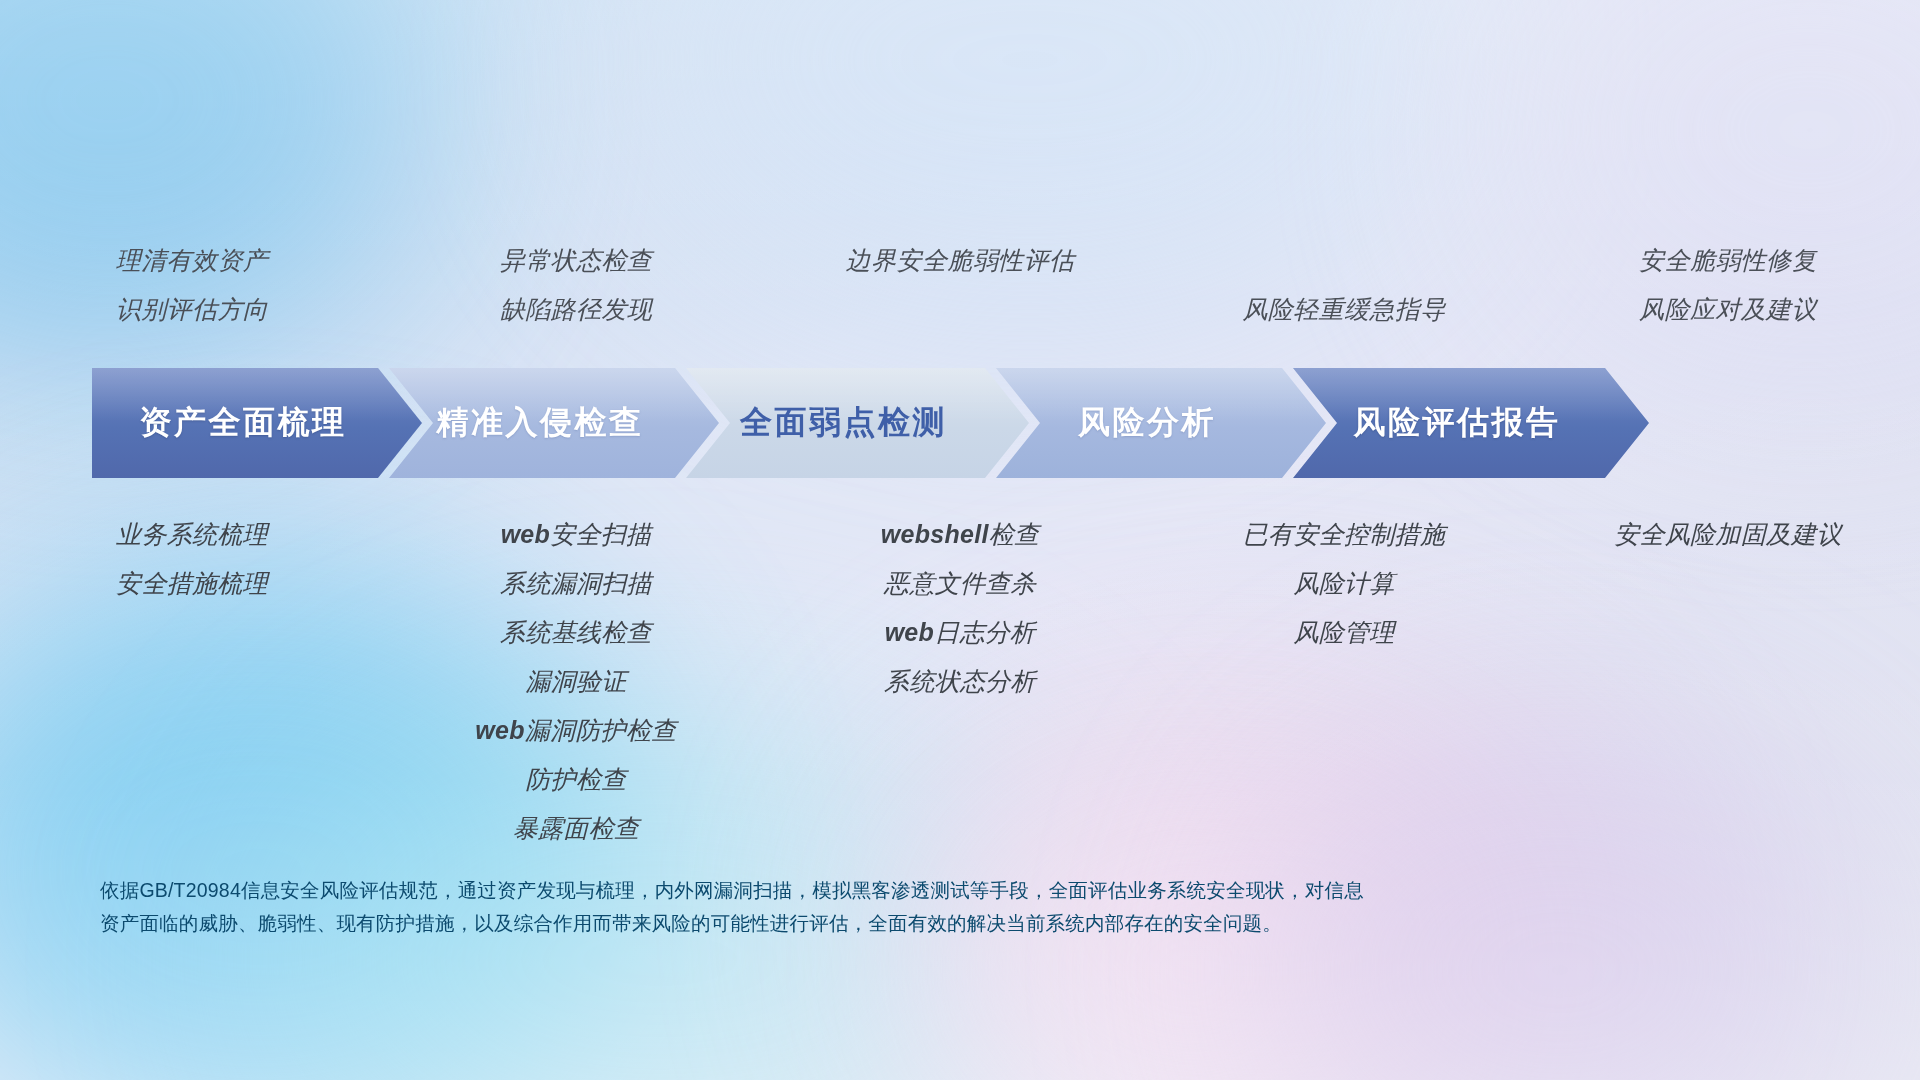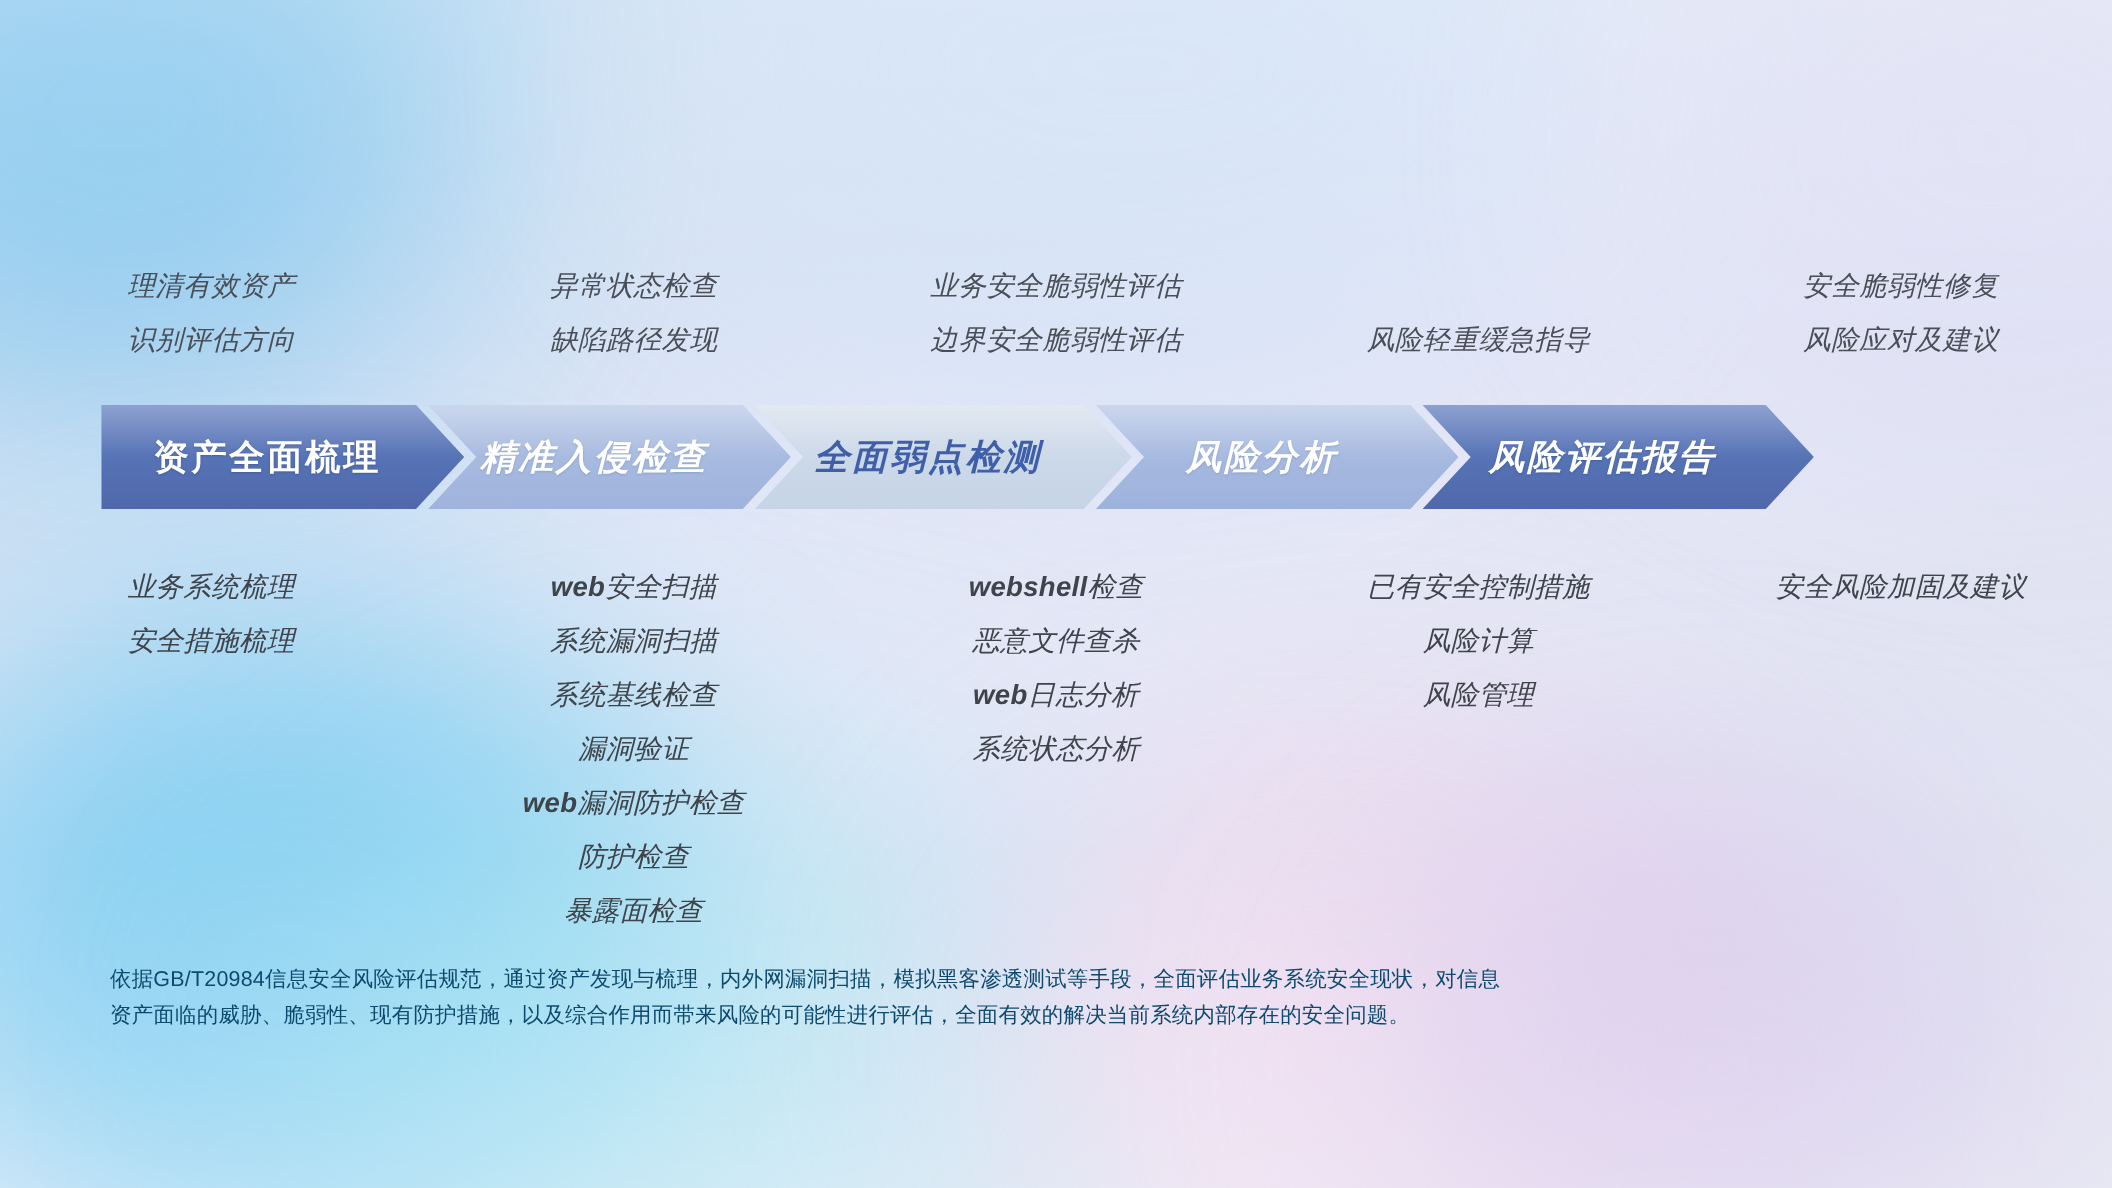--- a/index.html
+++ b/index.html
@@ -42,27 +42,26 @@
   #top-row{top:236px;}
   #top-row .col{padding:0 12px;box-sizing:border-box;}
   .cap-line{
     font-size:25px;color:#4a4f57;line-height:49px;white-space:nowrap;
     letter-spacing:.4px;
   }
 
   
   #band{position:absolute;left:92px;right:58px;top:368px;height:97px;}
   .chev{
-    position:absolute;top:0;height:95px;
+    position:absolute;top:0;height:110px;
     display:flex;align-items:center;justify-content:center;
     clip-path:polygon(0 0, calc(100% - 44px) 0, 100% 50%, calc(100% - 44px) 100%, 0 100%);
   }
   .chev.notched{
     clip-path:polygon(0 0, calc(100% - 44px) 0, 100% 50%, calc(100% - 44px) 100%, 0 100%, 44px 50%);
-    font-style:italic;
   }
   .chev-label{
     font-size:32px;font-weight:bold;letter-spacing:2.5px;white-space:nowrap;
     transform:translateX(-14px);
   }
   .chev.c0{left:0;width:330px;background:linear-gradient(180deg,#6d86c4 0%,#5572b4 55%,#5068ab 100%);}
   .chev.c0 .chev-label{color:#ffffff;text-shadow:0 1px 2px rgba(40,60,110,.35);}
   .chev.c1{left:297px;width:330px;background:linear-gradient(180deg,#bccbe8 0%,#a6b9df 55%,#9fb3dc 100%);}
   .chev.c1 .chev-label{color:#ffffff;text-shadow:0 1px 2px rgba(90,110,160,.30);}
   .chev.c2{left:594px;width:343px;background:linear-gradient(180deg,#dae3ee 0%,#cbd8e8 55%,#c6d4e6 100%);}
@@ -113,21 +112,20 @@
   <div class="row" id="top-row">
     <div class="col">
       <div class="cap-line">理清有效资产</div>
       <div class="cap-line">识别评估方向</div>
     </div>
     <div class="col">
       <div class="cap-line">异常状态检查</div>
       <div class="cap-line">缺陷路径发现</div>
     </div>
     <div class="col">
-      <div class="cap-line">业务安全脆弱性评估</div>
       <div class="cap-line">边界安全脆弱性评估</div>
     </div>
     <div class="col" style="justify-content:center;padding-top:49px;">
       <div class="cap-line">风险轻重缓急指导</div>
     </div>
     <div class="col">
       <div class="cap-line">安全脆弱性修复</div>
       <div class="cap-line">风险应对及建议</div>
     </div>
   </div>

